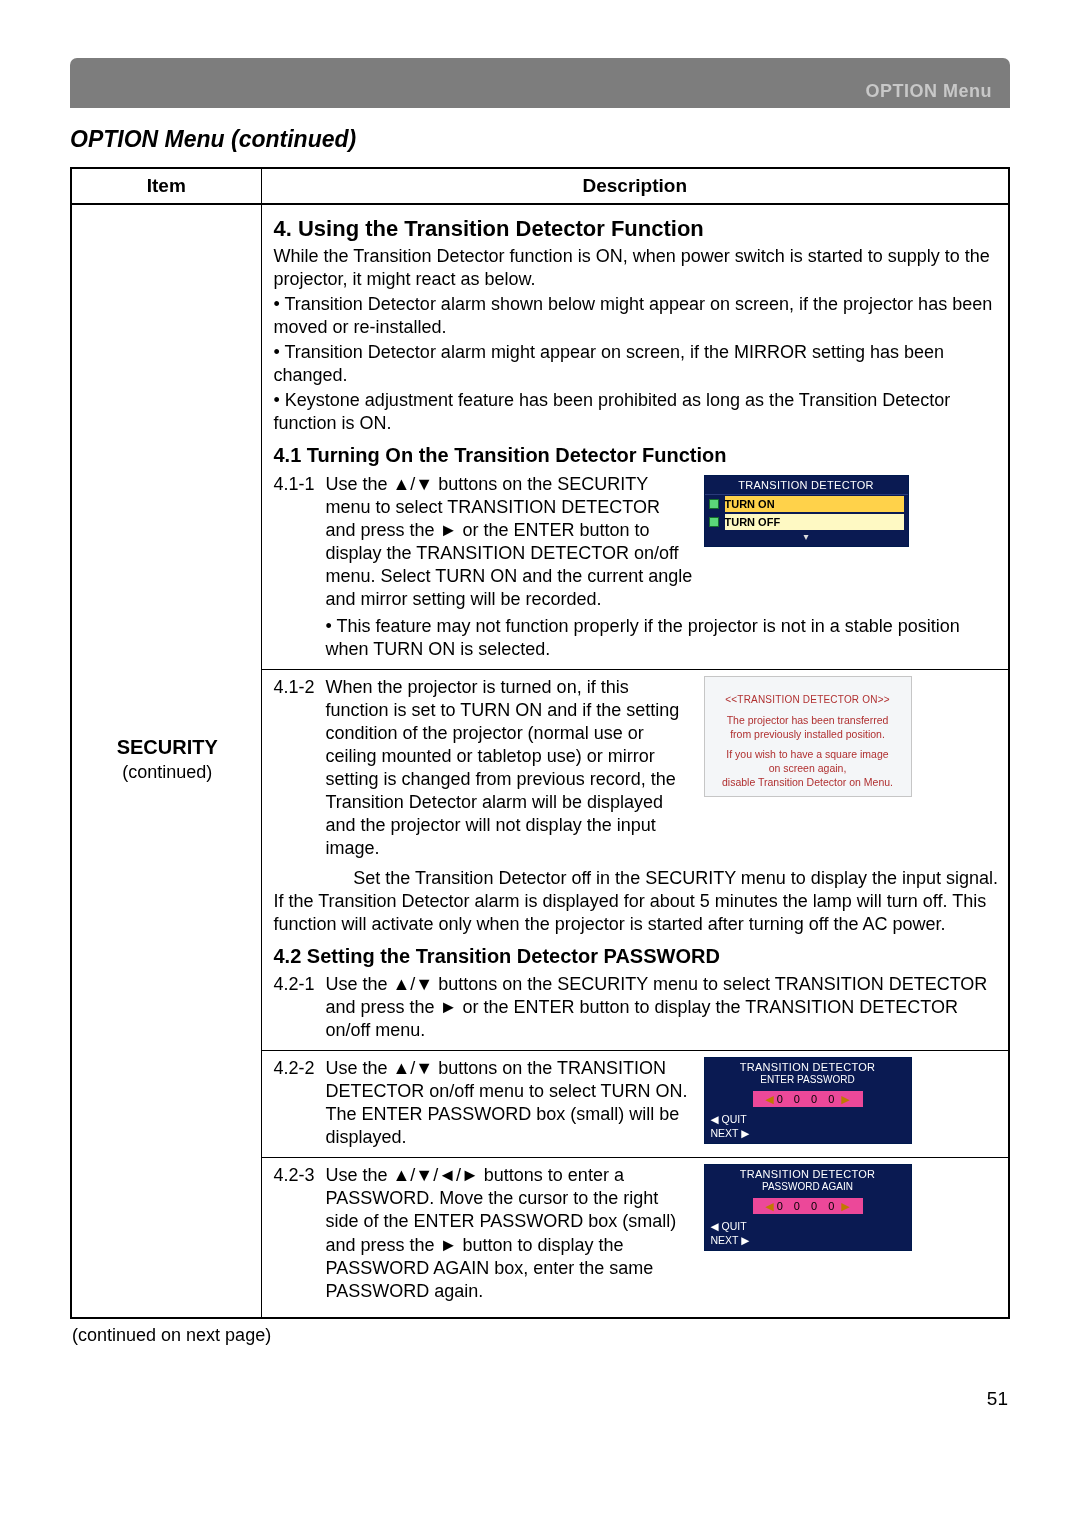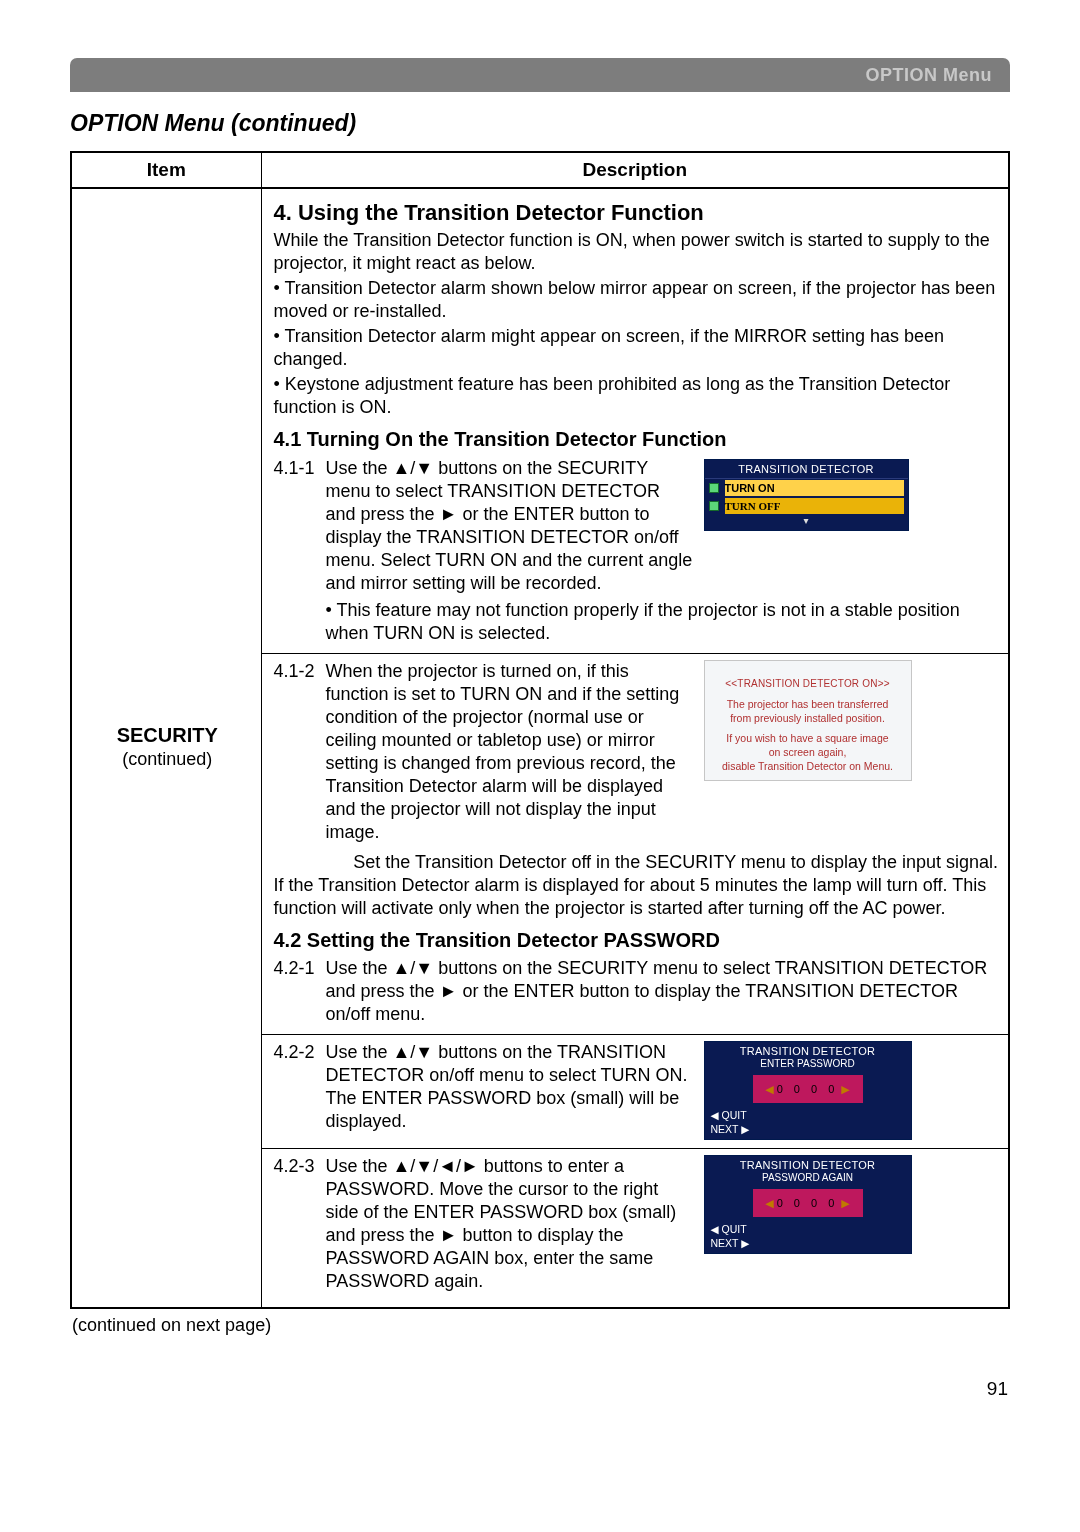--- a/index.html
+++ b/index.html
@@ -6,21 +6,21 @@
   body {
     font-family: Arial, Helvetica, sans-serif;
     background: #fff;
     color: #000;
     width: 1080px;
     margin: 0 auto;
     padding: 0;
   }
   .top-bar {
     background: #7d7d7d;
-    height: 34px;
+    height: 50px;
     margin: 58px 70px 0 70px;
     border-radius: 7px 7px 0 0;
     position: relative;
   }
   .top-bar-label {
     position: absolute;
     right: 18px;
     bottom: 6px;
     color: #c8c8c8;
     font-weight: bold;
@@ -104,21 +104,21 @@
     margin-right: 6px;
   }
   .osd .hl {
     flex: 1;
     color: #000;
     font-weight: bold;
     font-size: 11px;
     padding: 1px 0;
   }
   .osd .hl-on { background: #ffd24a; }
-  .osd .hl-off { background: #eab308; font-family: Liberation Serif, serif; }
+  .osd .hl-off { background: #fef9c3; }
   .osd .arrow-row {
     text-align: center;
     font-size: 10px;
     color: #ddd;
     padding-bottom: 2px;
   }
 
   .osd-alarm {
     background: #f4f6f8;
     border: 1px solid #c6c6c6;
@@ -147,28 +147,28 @@
     text-align: center;
     padding: 2px 0 0 0;
     letter-spacing: 0.3px;
   }
   .osd-pass .ps {
     text-align: center;
     font-size: 10px;
     padding-bottom: 4px;
   }
   .osd-pass .digits {
-    background: #be185d;
+    background: #ec4899;
     color: #000;
     width: 110px;
     margin: 0 auto 4px auto;
     text-align: center;
     font-size: 11px;
     letter-spacing: 4px;
-    padding: 7px 0;
+    padding: 1px 0;
   }
   .osd-pass .digits::before { content: "◀ "; letter-spacing: 0; color: #c07a00; }
   .osd-pass .digits::after { content: " ▶"; letter-spacing: 0; color: #c07a00; }
   .osd-pass .bottom {
     display: flex;
     justify-content: space-between;
     padding: 2px 6px 3px 6px;
     font-size: 10.5px;
     flex-direction: column;
   }
@@ -190,21 +190,21 @@
   </tr>
   <tr>
     <td class="col-item">
       <div class="item-name">SECURITY</div>
       <div class="item-sub">(continued)</div>
     </td>
     <td>
 
       <div class="h4">4. Using the Transition Detector Function</div>
       <div class="para">While the Transition Detector function is ON, when power switch is started to supply to the projector, it might react as below.</div>
-      <div class="para">• Transition Detector alarm shown below mirror appear on screen, if the projector has been moved or re-installed.</div>
+      <div class="para">• Transition Detector alarm shown below might appear on screen, if the projector has been moved or re-installed.</div>
       <div class="para">• Transition Detector alarm might appear on screen, if the MIRROR setting has been changed.</div>
       <div class="para">• Keystone adjustment feature has been prohibited as long as the Transition Detector function is ON.</div>
 
       <div class="h41">4.1 Turning On the Transition Detector Function</div>
 
       <div class="sub-block with-fig">
         <div class="sub-num">4.1-1</div>
         <div class="sub-body">Use the ▲/▼ buttons on the SECURITY menu to select TRANSITION DETECTOR and press the ► or the ENTER button to display the TRANSITION DETECTOR on/off menu. Select TURN ON and the current angle and mirror setting will be recorded.</div>
         <div class="fig-cell">
           <div class="osd">
@@ -286,13 +286,13 @@
           </div>
         </div>
       </div>
 
     </td>
   </tr>
 </tbody>
   </table>
 
 <div class="cont-note">(continued on next page)</div>
-<div class="page-num">91</div>
+<div class="page-num">51</div>
 
 </body></html>

